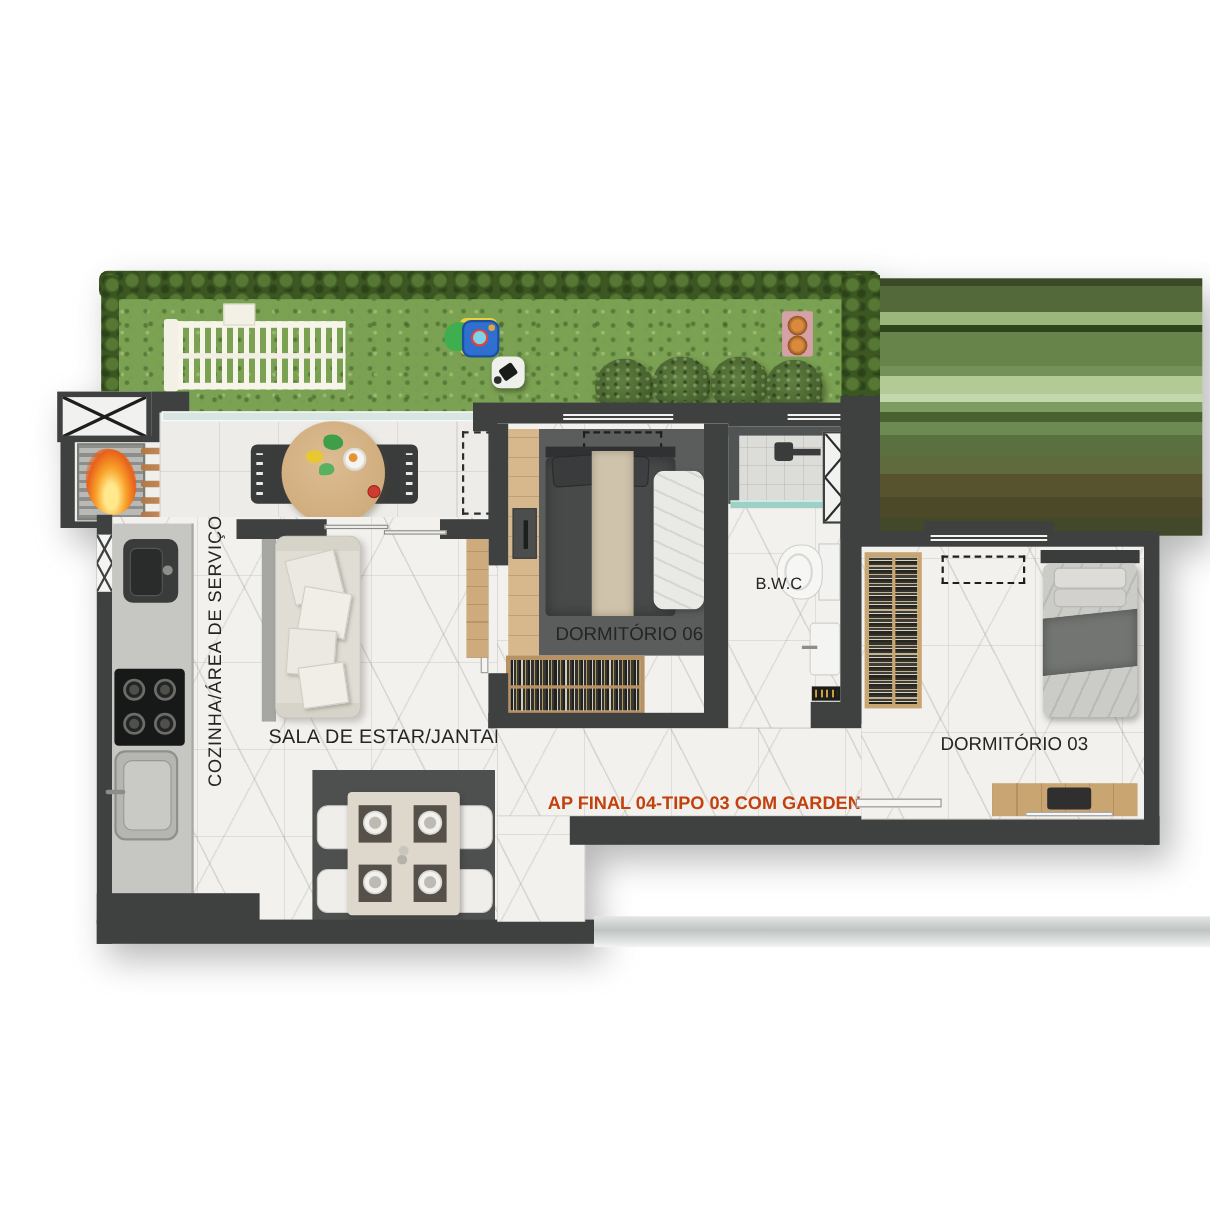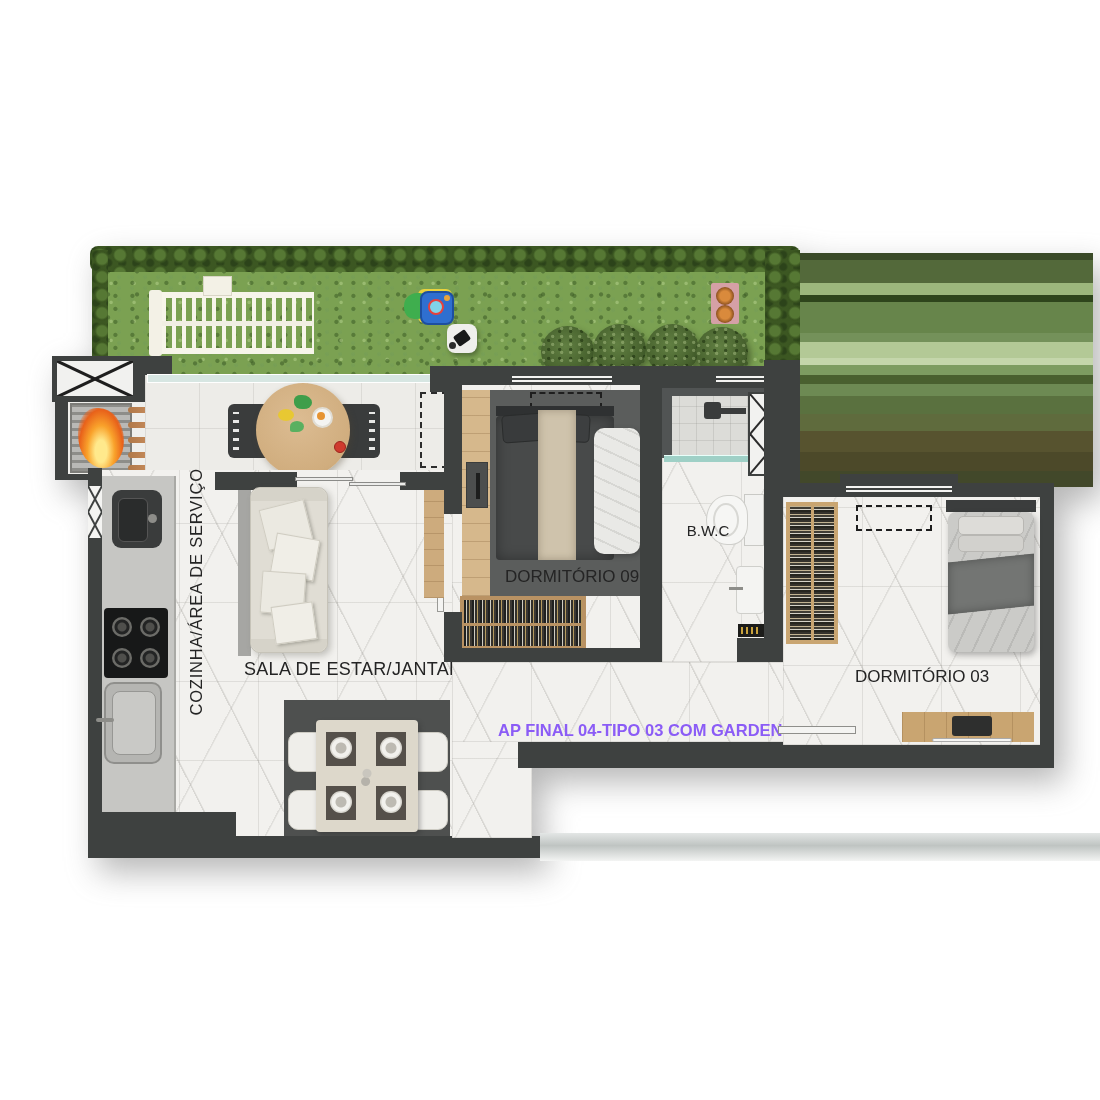--- a/index.html
+++ b/index.html
@@ -213,21 +213,21 @@
     <div class="abs" style="left:6px;top:8px;width:42px;height:26px;background:#393b3c;border:1px solid #2a2c2c;border-radius:5px;transform:rotate(-4deg);"></div>
     <div class="abs" style="left:52px;top:8px;width:40px;height:26px;background:#3d3f40;border:1px solid #2a2c2c;border-radius:5px;transform:rotate(3deg);"></div>
     <div class="abs" style="left:42px;top:4px;width:38px;height:150px;background:#cfc3ac;box-shadow:inset 0 0 8px rgba(90,80,60,.4);"></div>
   </div>
   <div class="abs" style="left:594px;top:428px;width:46px;height:126px;background:#e9e9e6;border-radius:10px;
        background-image:repeating-linear-gradient(25deg,rgba(160,160,155,.25) 0 2px,transparent 2px 14px);box-shadow:2px 2px 5px rgba(40,40,40,.4);"></div>
 
   <div class="abs clothes-v" style="left:460px;top:596px;width:126px;height:54px;border:4px solid #b99263;box-sizing:border-box;">
     <div class="abs" style="left:0;top:23px;width:100%;height:3px;background:#b99263;"></div>
   </div>
-  <div class="label" style="left:505px;top:567px;width:130px;font-size:17px;">DORMITÓRIO 09</div>
+  <div class="label" style="left:505px;top:567px;width:130px;font-size:17px;">DORMITÓRIO 06</div>
 
   <div class="wall" style="left:444px;top:385px;width:18px;height:129px;"></div>
   <div class="wall" style="left:444px;top:612px;width:18px;height:50px;"></div>
   <div class="abs" style="left:437px;top:514px;width:7px;height:98px;background:#f4f4f2;border:1px solid #9a9a96;box-sizing:border-box;"></div>
   <div class="abs" style="left:424px;top:490px;width:20px;height:108px;background:#cdab7d;
        background-image:repeating-linear-gradient(0deg,rgba(120,85,45,.25) 0 1px,transparent 1px 16px);"></div>
   <div class="abs" style="left:466px;top:462px;width:22px;height:46px;background:#4c4e4e;border:1px solid #3a3c3c;box-sizing:border-box;">
     <div class="abs" style="left:9px;top:10px;width:4px;height:26px;background:#1d1e1e;"></div>
   </div>
   <div class="wall" style="left:640px;top:385px;width:22px;height:277px;"></div>
@@ -262,21 +262,21 @@
   </div>
   <div class="abs" style="left:738px;top:624px;width:26px;height:13px;background:#1c1c1a;">
     <div class="abs" style="left:3px;top:3px;width:20px;height:7px;background:repeating-linear-gradient(90deg,#c9a23c 0 2px,transparent 2px 5px);"></div>
   </div>
   <div class="label" style="left:684px;top:522px;width:48px;font-size:15px;">B.W.C</div>
   <div class="wall" style="left:764px;top:385px;width:24px;height:277px;"></div>
   <div class="wall" style="left:737px;top:638px;width:53px;height:24px;"></div>
 
   <div class="marble" style="left:452px;top:662px;width:338px;height:80px;"></div>
   <div class="marble" style="left:452px;top:742px;width:80px;height:96px;"></div>
-  <div class="label" style="left:498px;top:721px;width:276px;font-size:16.5px;font-weight:bold;color:#8b5cf6;">AP FINAL 04-TIPO 03 COM GARDEN</div>
+  <div class="label" style="left:498px;top:721px;width:276px;font-size:16.5px;font-weight:bold;color:#c2410c;">AP FINAL 04-TIPO 03 COM GARDEN</div>
   <div class="wall" style="left:518px;top:742px;width:536px;height:26px;"></div>
 
   <div class="marble" style="left:783px;top:495px;width:258px;height:250px;"></div>
   <div class="wall" style="left:770px;top:483px;width:283px;height:14px;"></div>
   <div class="wall" style="left:840px;top:474px;width:118px;height:12px;"></div>
   <div class="abs" style="left:846px;top:484px;width:106px;height:10px;
        background:linear-gradient(180deg,#3e4140 0 2px,#f4f4f2 2px 4px,#3e4140 4px 6px,#f4f4f2 6px 8px,#3e4140 8px 10px);"></div>
   <div class="wall" style="left:1040px;top:483px;width:14px;height:285px;"></div>
   <div class="wall" style="left:770px;top:483px;width:13px;height:175px;"></div>
 

